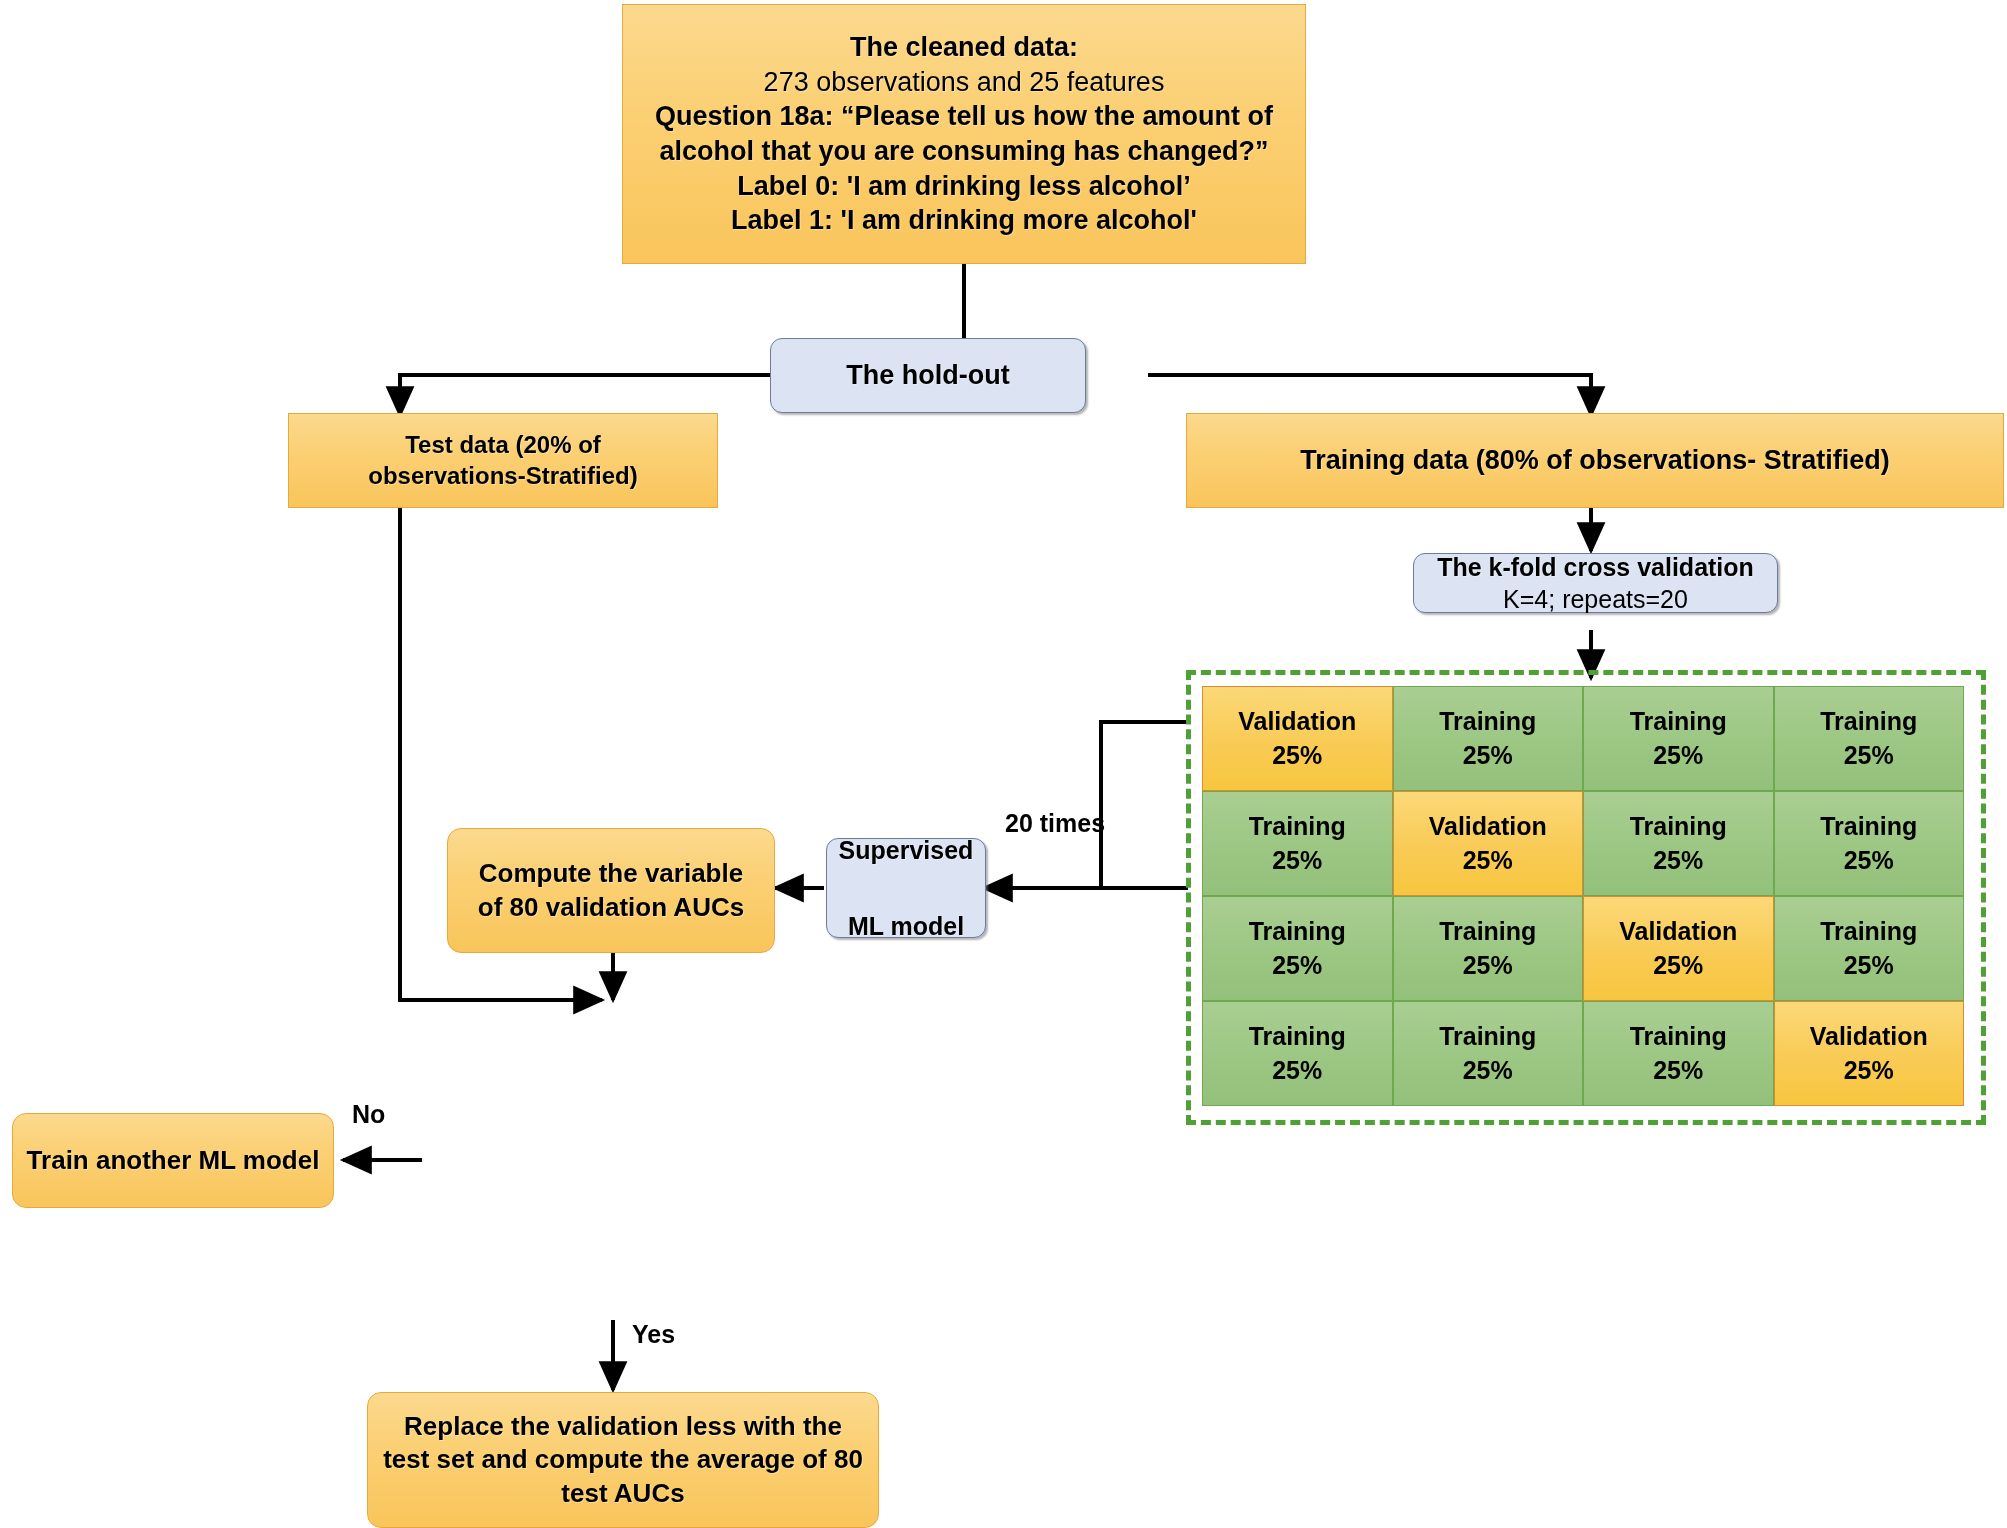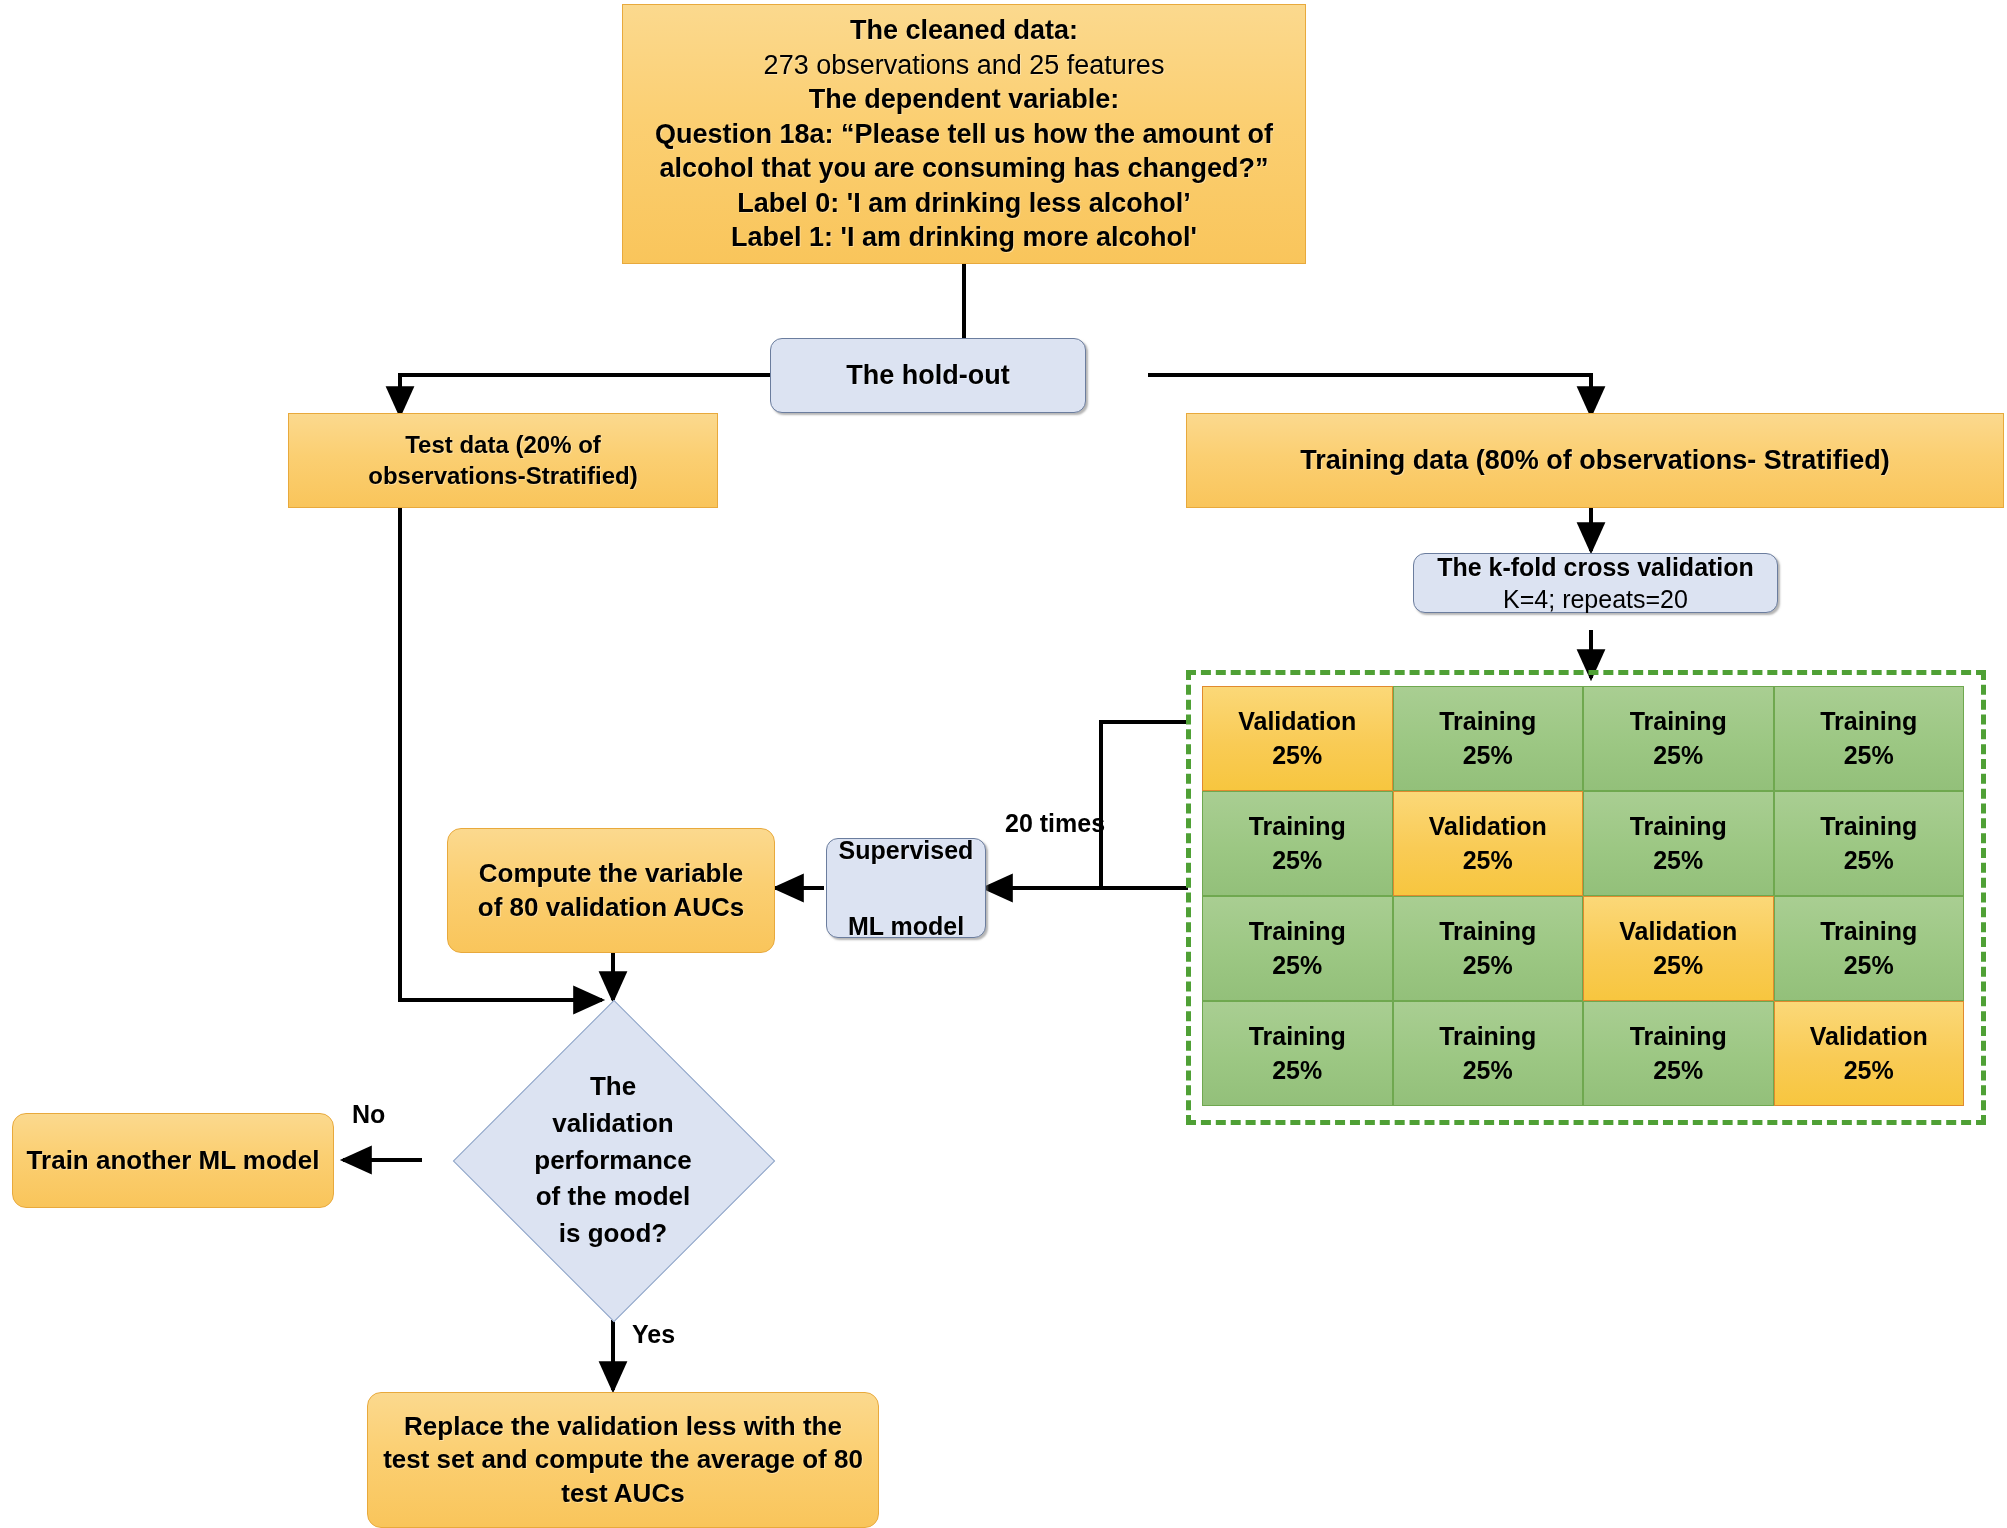--- a/index.html
+++ b/index.html
@@ -173,21 +173,20 @@
     <path d="M400,505 L400,1000 L602,1000" stroke="#000" stroke-width="4" fill="none" marker-end="url(#arrowhead)"></path>
 
     <path d="M422,1160 L343,1160" stroke="#000" stroke-width="4" fill="none" marker-end="url(#arrowhead)"></path>
 
     <path d="M613,1320 L613,1390" stroke="#000" stroke-width="4" fill="none" marker-end="url(#arrowhead)"></path>
   </svg>
 
   <div class="node amber amber-sharp t-bold" style="left:622px; top:4px; width:684px; height:260px; font-size:27px; padding:6px 18px;">
     <span class="line t-bold">The cleaned data:</span>
     <span class="line t-reg">273 observations  and 25 features</span>
-    <span class="line t-bold">The dependent variable:</span>
     <span class="line t-bold">Question 18a: “Please tell us how the amount of</span>
     <span class="line t-bold">alcohol that you are consuming has changed?”</span>
     <span class="line t-bold">Label 0: 'I am drinking less alcohol’</span>
     <span class="line t-bold">Label 1: 'I am drinking more alcohol'</span>
   </div>
 
   <div class="node blue t-bold" style="left:770px; top:338px; width:316px; height:75px; font-size:27px;">
     <span class="line">The hold-out</span>
   </div>
 
@@ -277,30 +276,20 @@
   <div class="node blue t-bold" style="left:826px; top:838px; width:160px; height:100px; font-size:25px;gap:44px;">
     <span class="line">Supervised</span>
     <span class="line">ML model</span>
   </div>
 
   <div class="node amber amber-round t-bold" style="left:447px; top:828px; width:328px; height:125px; font-size:26px;">
     <span class="line">Compute the variable</span>
     <span class="line">of 80 validation AUCs</span>
   </div>
 
-  <div class="diamond-wrap" style="left:500px; top:1047px; width:226px; height:226px;">
-    <div class="diamond-shape"></div>
-    <div class="diamond-text">
-      <span class="line">The</span>
-      <span class="line">validation</span>
-      <span class="line">performance</span>
-      <span class="line">of the model</span>
-      <span class="line">is good?</span>
-    </div>
-  </div>
 
   <div class="node amber amber-round t-bold" style="left:12px; top:1113px; width:322px; height:95px; font-size:26px;">
     <span class="line">Train another ML model</span>
   </div>
 
   <div class="node amber amber-round t-bold" style="left:367px; top:1392px; width:512px; height:136px; font-size:26px;">
     <span class="line">Replace the validation less with the</span>
     <span class="line">test set and compute the average of 80</span>
     <span class="line">test AUCs</span>
   </div>

